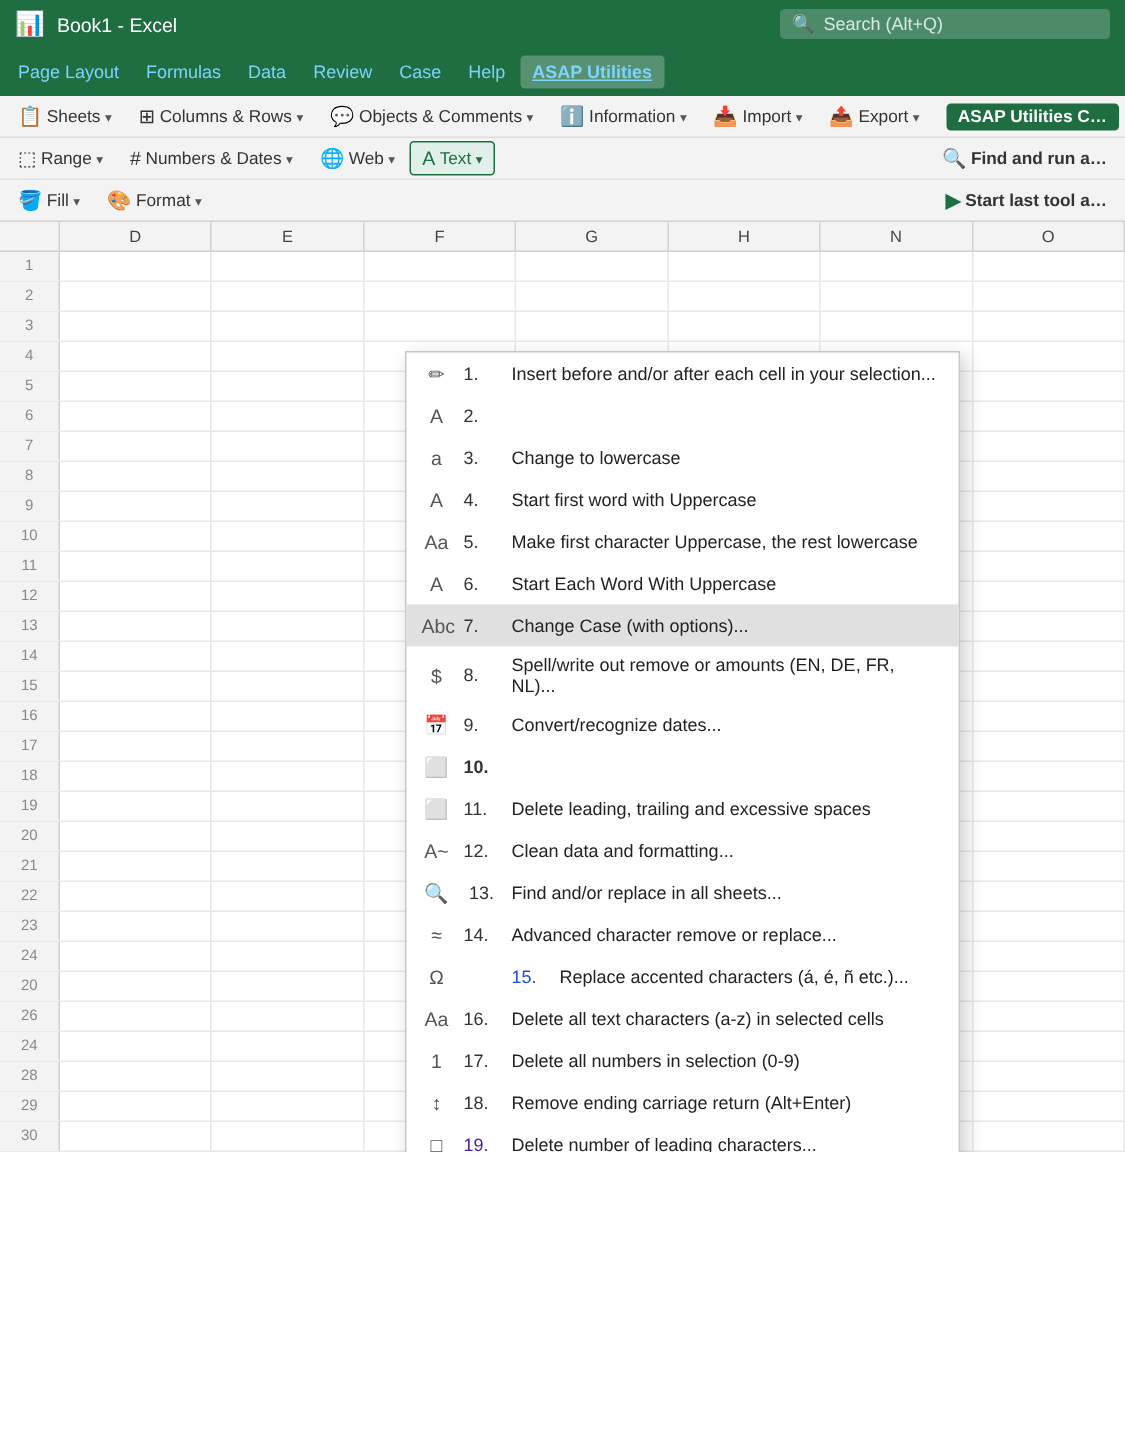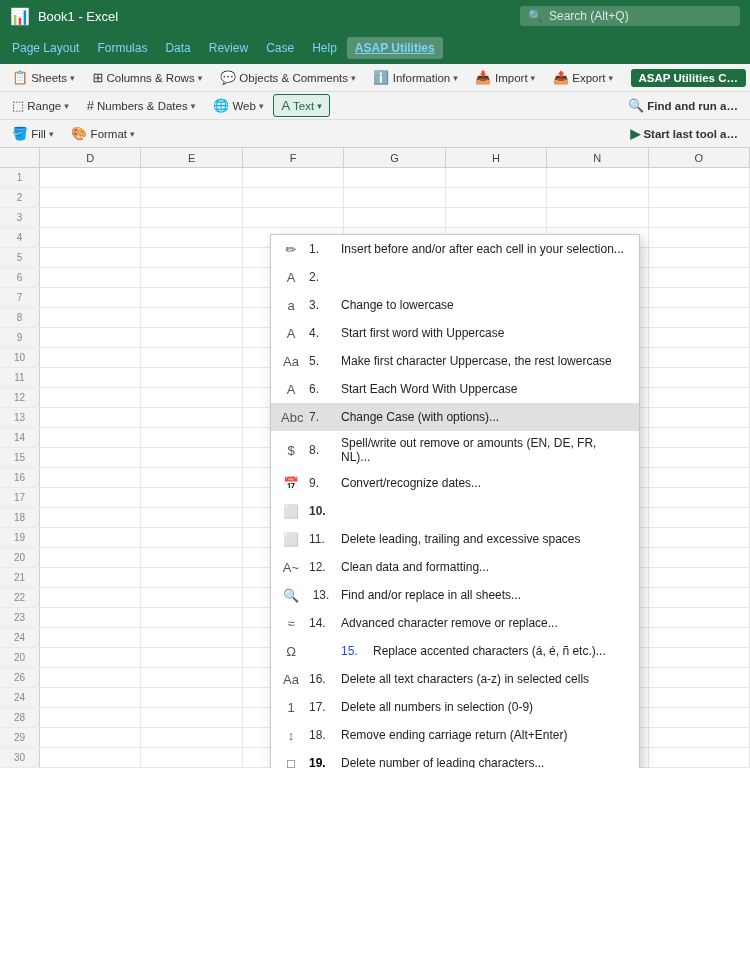--- a/index.html
+++ b/index.html
@@ -692,17 +692,17 @@
         <span style="min-width: 24px; color: rgb(51, 51, 51);">17.</span>
         <span class="dropdown-text">Delete all numbers in selection (0-9)</span>
       </div>
       <div class="dropdown-item">
         <span class="dropdown-icon">↕</span>
         <span style="min-width: 24px; color: rgb(51, 51, 51);">18.</span>
         <span class="dropdown-text">Remove ending carriage return (Alt+Enter)</span>
       </div>
       <div class="dropdown-item">
         <span class="dropdown-icon">□</span>
-        <span style="min-width: 24px; color: #000000; font-weight: bold;">19.</span>
+        <span style="min-width: 24px; color: #4c1d95;">19.</span>
         <span class="dropdown-text">Delete number of leading characters...</span>
       </div>
     </div>
 </div>
 
 </body></html>

